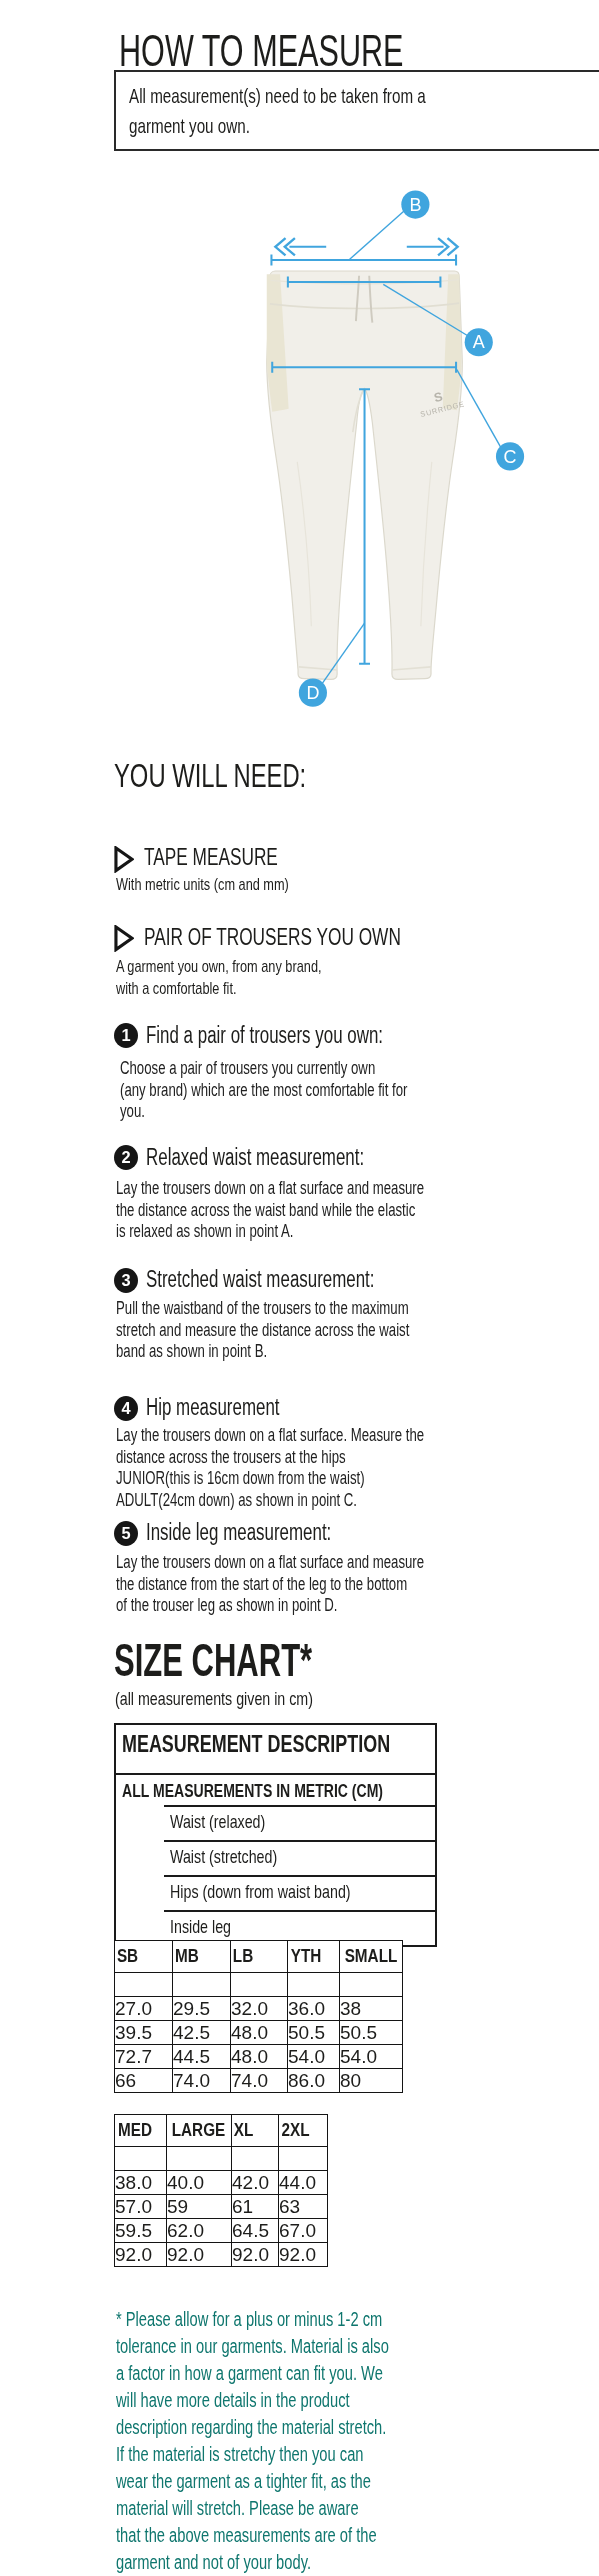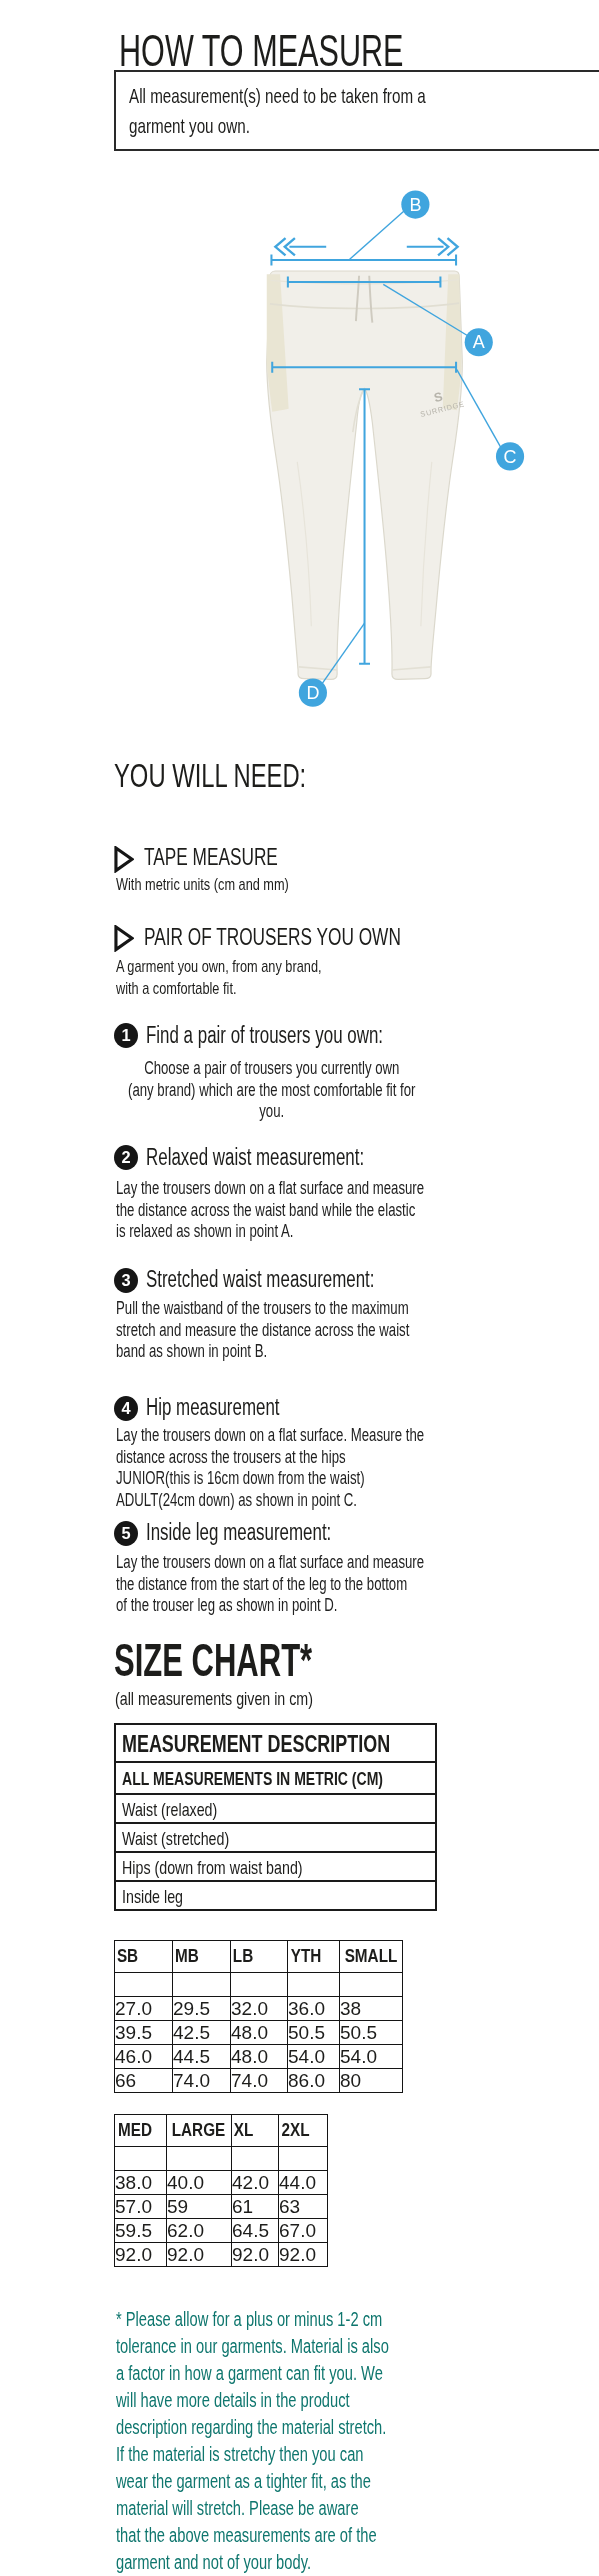--- a/index.html
+++ b/index.html
@@ -25,33 +25,33 @@
   .need-title-1{left:144px;top:845px;font-size:23px;line-height:25px;}
   .need-sub-1{left:116px;top:874px;font-size:17px;line-height:22px;}
   .need-icon-2{left:114px;top:925px;}
   .need-title-2{left:144px;top:925px;font-size:23px;line-height:25px;}
   .need-sub-2{left:116px;top:956px;font-size:17px;line-height:22px;}
 
   .stepnum{width:24px;height:25px;border-radius:50%;background:#161616;color:#fff;
            font-size:16.4px;font-weight:700;text-align:center;line-height:25px;}
   .steptitle{font-size:23.5px;line-height:26.6px;font-weight:400;}
   .stepbody{font-size:17.6px;line-height:21.6px;color:#222;}
-  .n1{left:114px;top:1023px;} .t1{left:146px;top:1022px;} .b1{left:128px;top:1058px;text-align:center;}
+  .n1{left:114px;top:1023px;} .t1{left:146px;top:1022px;} .b1{left:120px;top:1058px;}
   .n2{left:114px;top:1145px;} .t2{left:146px;top:1144px;} .b2{left:116px;top:1178px;}
   .n3{left:114px;top:1268px;} .t3{left:146px;top:1266px;} .b3{left:116px;top:1298px;}
   .n4{left:114px;top:1396px;} .t4{left:146px;top:1394px;} .b4{left:116px;top:1425px;}
   .n5{left:114px;top:1521px;} .t5{left:146px;top:1519px;} .b5{left:116px;top:1552px;}
 
   .sc-head{left:114px;top:1635px;font-size:47px;line-height:49px;font-weight:700;}
   .sc-sub{left:115px;top:1687px;font-size:19px;line-height:23.5px;}
 
   .desc-table{left:114px;top:1723px;width:323px;border:2.3px solid #1a1a1a;box-sizing:border-box;background:#fff;}
   .dt-title{height:36px;font-size:23px;font-weight:700;padding:6.3px 0 0 6.3px;box-sizing:border-box;}
-  .dt-sub{height:32px;border-top:2.3px solid #1a1a1a;font-size:18px;font-weight:700;padding:6.3px 0 0 5.5px;box-sizing:border-box;}
-  .dt-row{height:29px;border-top:2.3px solid #1a1a1a;font-size:19px;padding:3.9px 0 0 5.5px;box-sizing:border-box;}
+  .dt-sub{height:32px;border-top:2.3px solid #1a1a1a;font-size:18px;font-weight:700;padding:6.3px 0 0 5.5px;box-sizing:border-box;margin-top:12px;}
+  .dt-row{height:35px;border-top:2.3px solid #1a1a1a;font-size:19px;padding:3.9px 0 0 5.5px;box-sizing:border-box;margin-left:48px;}
 
   table.sizes{border-collapse:collapse;table-layout:fixed;background:#fff;}
   table.sizes td{border:1.6px solid #141414;vertical-align:middle;
                  font-size:19px;padding:0;overflow:hidden;}
   table.sizes tr.hdr td{font-weight:700;font-size:18px;height:31px;}
   table.sizes tr.spacer td{height:23px;}
   table.sizes tr.vals td{height:23px;}
   .junior{left:114px;top:1940px;}
   .adult{left:114px;top:2114px;}
 
@@ -236,21 +236,21 @@
         <td>38</td>
       </tr>
       <tr class="vals">
         <td>39.5</td>
         <td>42.5</td>
         <td>48.0</td>
         <td>50.5</td>
         <td>50.5</td>
       </tr>
       <tr class="vals">
-        <td>46.0</td>
+        <td>72.7</td>
         <td>44.5</td>
         <td>48.0</td>
         <td>54.0</td>
         <td>54.0</td>
       </tr>
       <tr class="vals">
         <td>66</td>
         <td>74.0</td>
         <td>74.0</td>
         <td>86.0</td>

